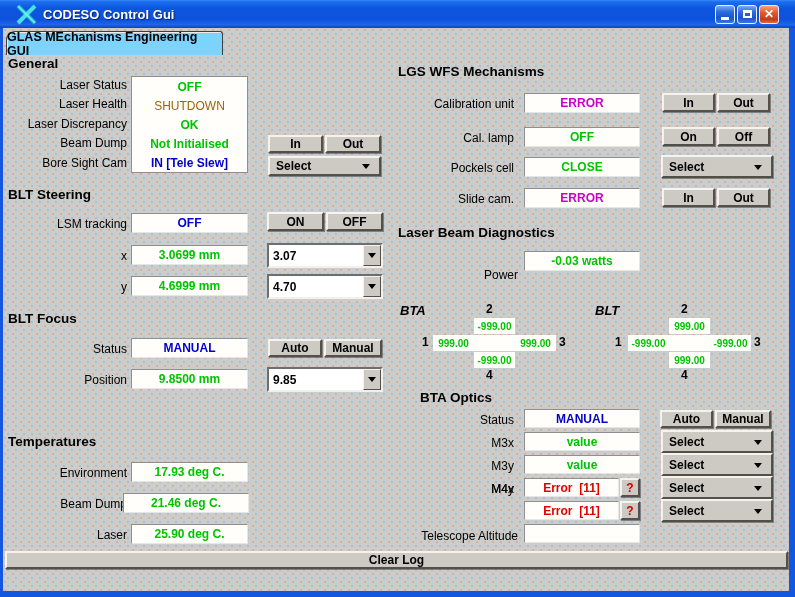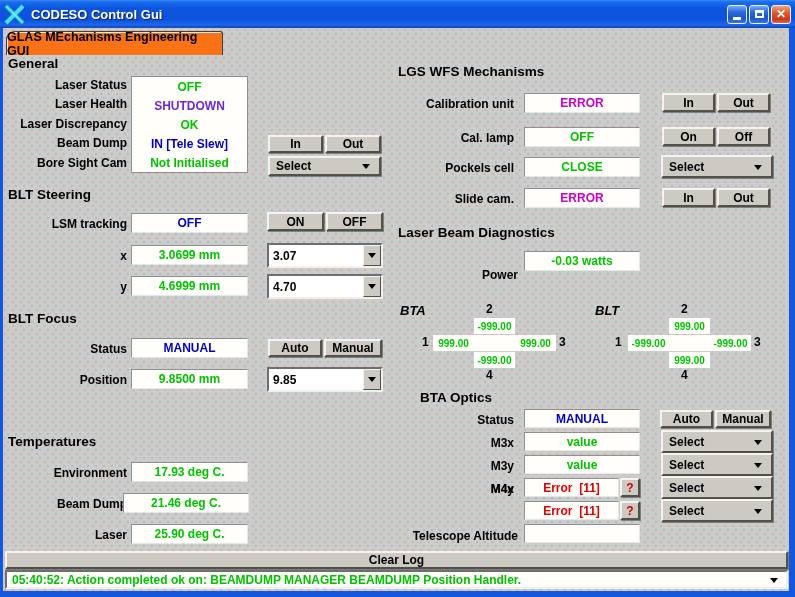--- a/index.html
+++ b/index.html
@@ -5,21 +5,21 @@
   * { margin:0; padding:0; box-sizing:border-box; }
   html,body { background:#777; }
   .window{
     position:relative; width:795px; height:597px; overflow:hidden;
     background:#1257e0; 
     font-family:"Liberation Sans",sans-serif;
   }
   .titlebar{
     position:absolute; left:0; top:0; width:795px; height:28px;
     background:linear-gradient(180deg,#3b8bf5 0%,#1a6ff0 6%,#0d55de 30%,#0d52dd 70%,#1e66ea 88%,#0a45bc 100%);
-    display:flex; align-items:center; padding:0 4px;
+    display:flex; align-items:center; padding:0 16px;
   }
   .app-icon{ width:22px; height:22px; margin-right:5px; flex:none; }
   .title-text{ color:#fff; font-weight:bold; font-size:13px; text-shadow:1px 1px 1px rgba(0,0,40,.6); flex:1; }
   .win-controls{ display:flex; gap:2px; }
   .wbtn{
     width:20px; height:19px; border-radius:3px; border:1px solid #e8f0ff;
     background:linear-gradient(180deg,#79a9f5 0%,#2b6cdc 35%,#1c55c8 70%,#3a77e0 100%);
     display:flex; align-items:center; justify-content:center; cursor:default; padding:0;
   }
   .wbtn.close{ background:linear-gradient(180deg,#f3a183 0%,#e4572b 40%,#c83c16 80%,#e06b43 100%); }
@@ -31,30 +31,30 @@
     position:absolute; left:3px; top:28px; width:786px; height:563px;
     background-color:#cbcdc8;
     background-image:
       radial-gradient(circle at 2px 2px, rgba(228,160,176,.85) 1px, transparent 1.4px),
       radial-gradient(circle at 5px 6px, rgba(164,180,228,.8) 1px, transparent 1.4px);
     background-size:8px 8px;
   }
 
   .tab{
     position:absolute; left:6px; top:31px; width:217px; height:24px;
-    background:#f97316; border:1px solid #3f3f3f; border-bottom:none;
+    background:#7dd3fc; border:1px solid #3f3f3f; border-bottom:none;
     border-radius:9px 3px 0 0;
     display:flex; align-items:center; justify-content:center;
     font-weight:bold; font-size:12.5px; color:#000;
     box-shadow:inset 1px 1px 0 #ececea;
   }
 
   .abs{ position:absolute; }
   .sechdr{ position:absolute; font-weight:bold; font-size:13.5px; color:#000; }
-  .lbl{ position:absolute; font-weight:bold; font-size:12px; color:#000; text-align:right; }
+  .lbl{ position:absolute; font-weight:normal; font-size:12px; color:#000; text-align:right; }
 
   .field{
     position:absolute; background:#fffefb;
     border:1px solid; border-color:#8f8f8f #e6e6e4 #e6e6e4 #8f8f8f;
     display:flex; align-items:center; justify-content:center;
     font-weight:bold; font-size:12px;
   }
   .pre{ white-space:pre; }
 
   .btn{
@@ -143,24 +143,24 @@
   <div class="sechdr" style="left:8px;top:56px;">General</div>
 
   <div class="lbl" style="left:8px;top:78px;width:119px;">Laser Status</div>
   <div class="lbl" style="left:8px;top:97px;width:119px;">Laser Health</div>
   <div class="lbl" style="left:8px;top:117px;width:119px;">Laser Discrepancy</div>
   <div class="lbl" style="left:8px;top:136px;width:119px;">Beam Dump</div>
   <div class="lbl" style="left:8px;top:156px;width:119px;">Bore Sight Cam</div>
 
   <div class="abs" style="left:131px;top:76px;width:117px;height:97px;background:#fffefb;border:1px solid #8f8f8f;display:flex;flex-direction:column;">
     <div style="flex: 1 1 0%; display: flex; align-items: center; justify-content: center; font-weight: bold; font-size: 12px; color: rgb(0, 196, 0);">OFF</div>
-    <div style="flex: 1 1 0%; display: flex; align-items: center; justify-content: center; font-weight: bold; font-size: 12px; color: #6d28d9;">SHUTDOWN</div>
+    <div style="flex: 1 1 0%; display: flex; align-items: center; justify-content: center; font-weight: normal; font-size: 12px; color: #a16207;">SHUTDOWN</div>
     <div style="flex: 1 1 0%; display: flex; align-items: center; justify-content: center; font-weight: bold; font-size: 12px; color: rgb(0, 196, 0);">OK</div>
+    <div style="flex: 1 1 0%; display: flex; align-items: center; justify-content: center; font-weight: bold; font-size: 12px; color: rgb(0, 196, 0);">Not Initialised</div>
     <div style="flex: 1 1 0%; display: flex; align-items: center; justify-content: center; font-weight: bold; font-size: 12px; color: rgb(0, 0, 204);">IN [Tele Slew]</div>
-    <div style="flex: 1 1 0%; display: flex; align-items: center; justify-content: center; font-weight: bold; font-size: 12px; color: rgb(0, 196, 0);">Not Initialised</div>
   </div>
 
   <div class="btn" style="left:268px;top:135px;width:55px;height:18px;">In</div>
   <div class="btn" style="left:325px;top:135px;width:56px;height:18px;">Out</div>
   <div class="selectbox" style="left:268px;top:156px;width:113px;height:20px;">
     <span>Select</span>
     <span class="tri"></span>
   </div>
 
   <div class="sechdr" style="left:8px;top:187px;">BLT Steering</div>
@@ -298,18 +298,14 @@
   <div class="btn helpbtn" style="left:620px;top:501px;width:20px;height:19px;">?</div>
   <div class="selectbox" style="left:661px;top:499px;width:112px;height:23px;">
     <span>Select</span>
     <span class="tri"></span>
   </div>
 
   <div class="lbl" style="left:390px;top:529px;width:128px;">Telescope Altitude</div>
   <div class="field" style="left:524px;top:524px;width:116px;height:19px;"></div>
 
   <div class="btn" style="left:5px;top:551px;width:783px;height:18px;">Clear Log</div>
-  <div class="logcombo">
-    <span style="color: rgb(0, 196, 0);">05:40:52: Action completed ok on: BEAMDUMP MANAGER BEAMDUMP Position Handler.</span>
-    <span class="tri"></span>
-  </div>
 
 </div>
 
 </body></html>

